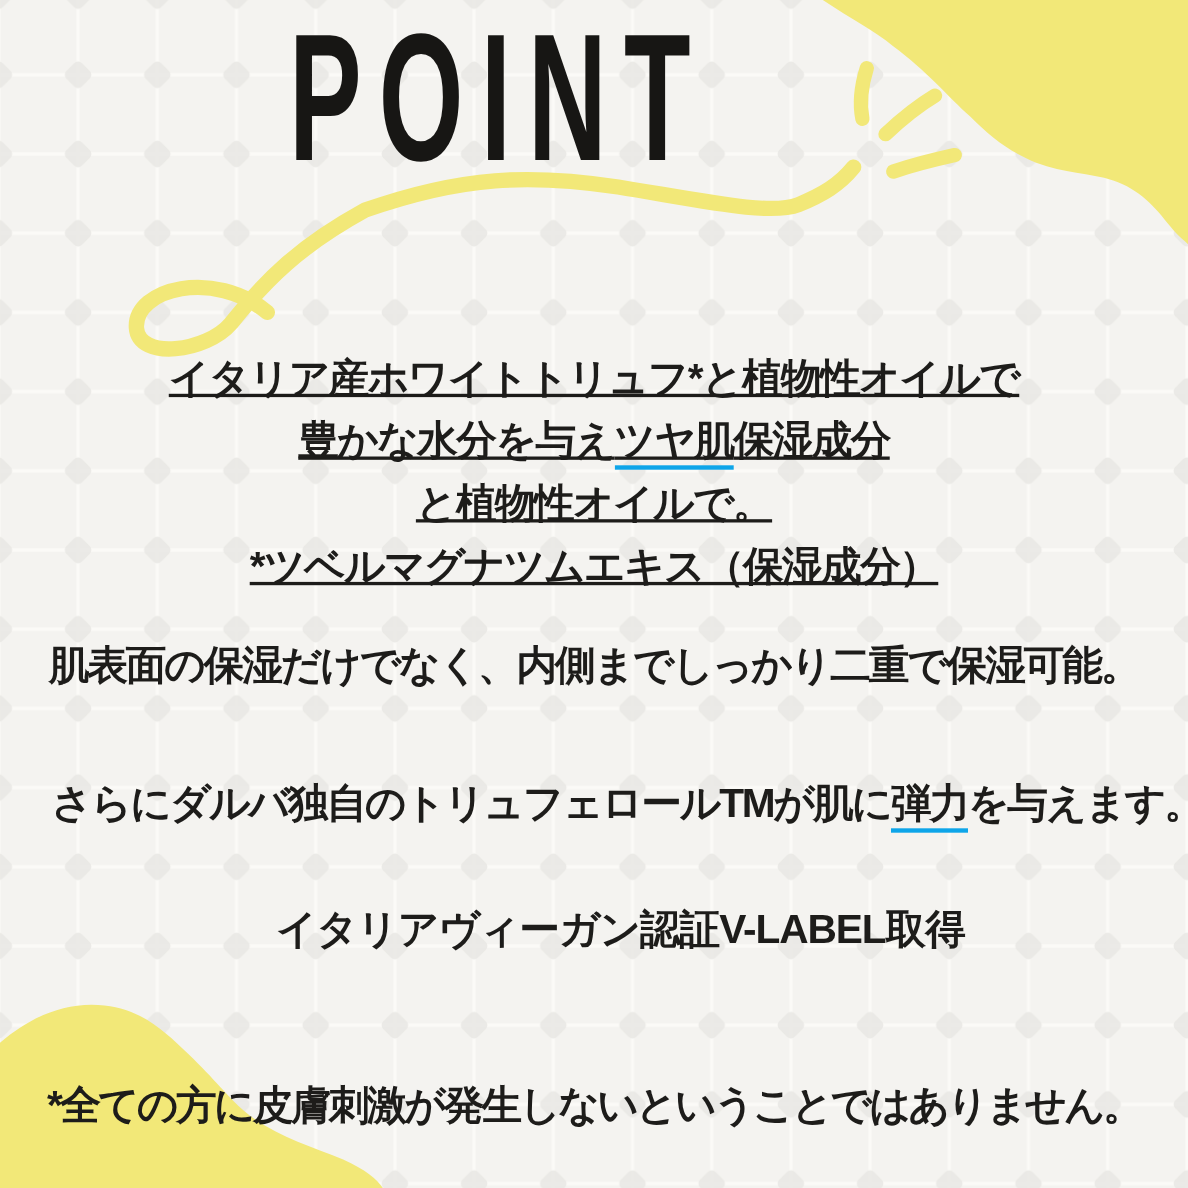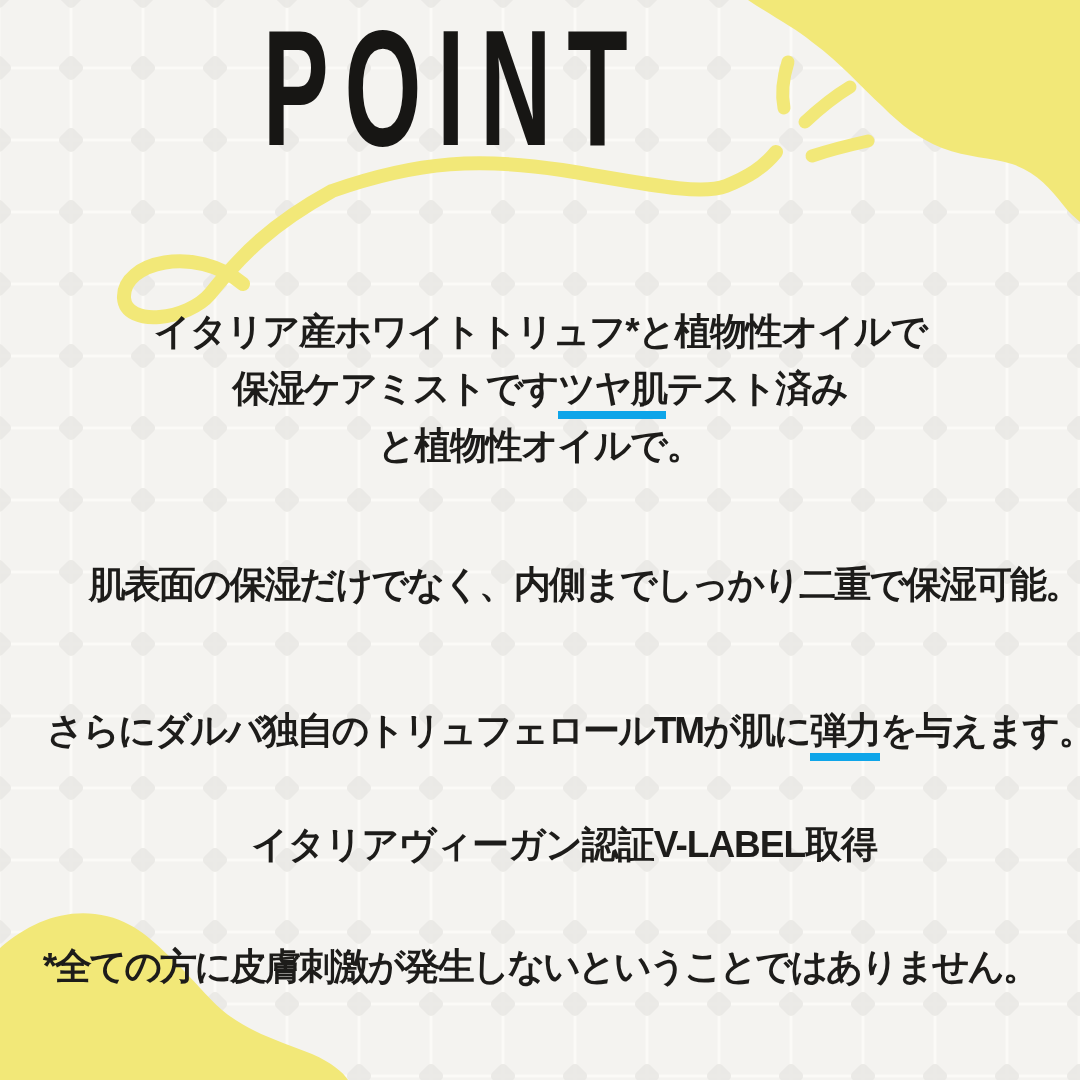--- a/index.html
+++ b/index.html
@@ -19,28 +19,28 @@
     white-space: nowrap;
   }
   .title {
     top: 6px; left: 0; width: 906px;
     font-size: 165px; letter-spacing: 26px;
     transform: scale(0.60, 1.0);
     transform-origin: 50% 0%;
     line-height: 1;
     color: #171614;
   }
-  .intro { top: 303px; font-size: 37px; line-height: 57px; letter-spacing: -1.5px; white-space: normal; }
+  .intro { top: 315px; font-size: 37px; line-height: 57px; letter-spacing: -1.5px; white-space: normal; text-decoration: underline; }
   .intro div { white-space: nowrap; }
-  .line-moisture   { top: 560px;  font-size: 37px; letter-spacing: -2px; text-align: right; }
+  .line-moisture   { top: 580px;  font-size: 37px; letter-spacing: -2px; }
   .line-elasticity { top: 706px;  font-size: 37px; letter-spacing: -2px; padding-left: 30px; }
   .line-vegan      { top: 820px;  font-size: 37px; letter-spacing: -1px; margin-left: 24px; }
   .line-hypo       { top: 936px;  font-size: 37px; letter-spacing: -1px; }
-  .line-disclaimer { top: 942px;  font-size: 37px; letter-spacing: -2.5px; }
-  .u { border-bottom: 8px solid #0ea5e9; padding-bottom: 2px; }
+  .line-disclaimer { top: 980px;  font-size: 37px; letter-spacing: -2.5px; }
+  .u { border-bottom: 4px solid #0ea5e9; padding-bottom: 2px; }
 </style>
 </head>
 <body>
 
 <div class="canvas">
 
   <svg class="deco-layer" width="1080" height="1080" viewBox="0 0 1080 1080" aria-hidden="true">
     <defs>
       <pattern id="grid" x="35" y="32" width="72" height="72" patternUnits="userSpaceOnUse">
         <rect x="0" y="0" width="72" height="72" fill="#F4F3F0"></rect>
@@ -83,24 +83,27 @@
     </g>
   </svg>
 
   <div class="txt title">POINT</div>
 
   <div class="txt intro">
     <div>
       <span>イタリア産ホワイトトリュフ*と植物性オイルで</span>
     </div>
     <div>
-      <span>保湿ケアミストです</span><span class="u">ツヤ肌</span><span>テスト済み</span>
+      <span>豊かな水分を与え</span><span class="u">ツヤ肌</span><span>保湿成分</span>
     </div>
     <div>
       <span>と植物性オイルで。</span>
+    </div>
+    <div>
+      <span>*ツベルマグナツムエキス（保湿成分）</span>
     </div>
   </div>
 
   <div class="txt line-moisture">肌表面の保湿だけでなく、内側までしっかり二重で保湿可能。</div>
 
   <div class="txt line-elasticity">
     <span>さらにダルバ独自のトリュフェロールTMが肌に</span><span class="u">弾力</span><span>を与えます。</span>
   </div>
 
   <div class="txt line-vegan">イタリアヴィーガン認証V-LABEL取得</div>

